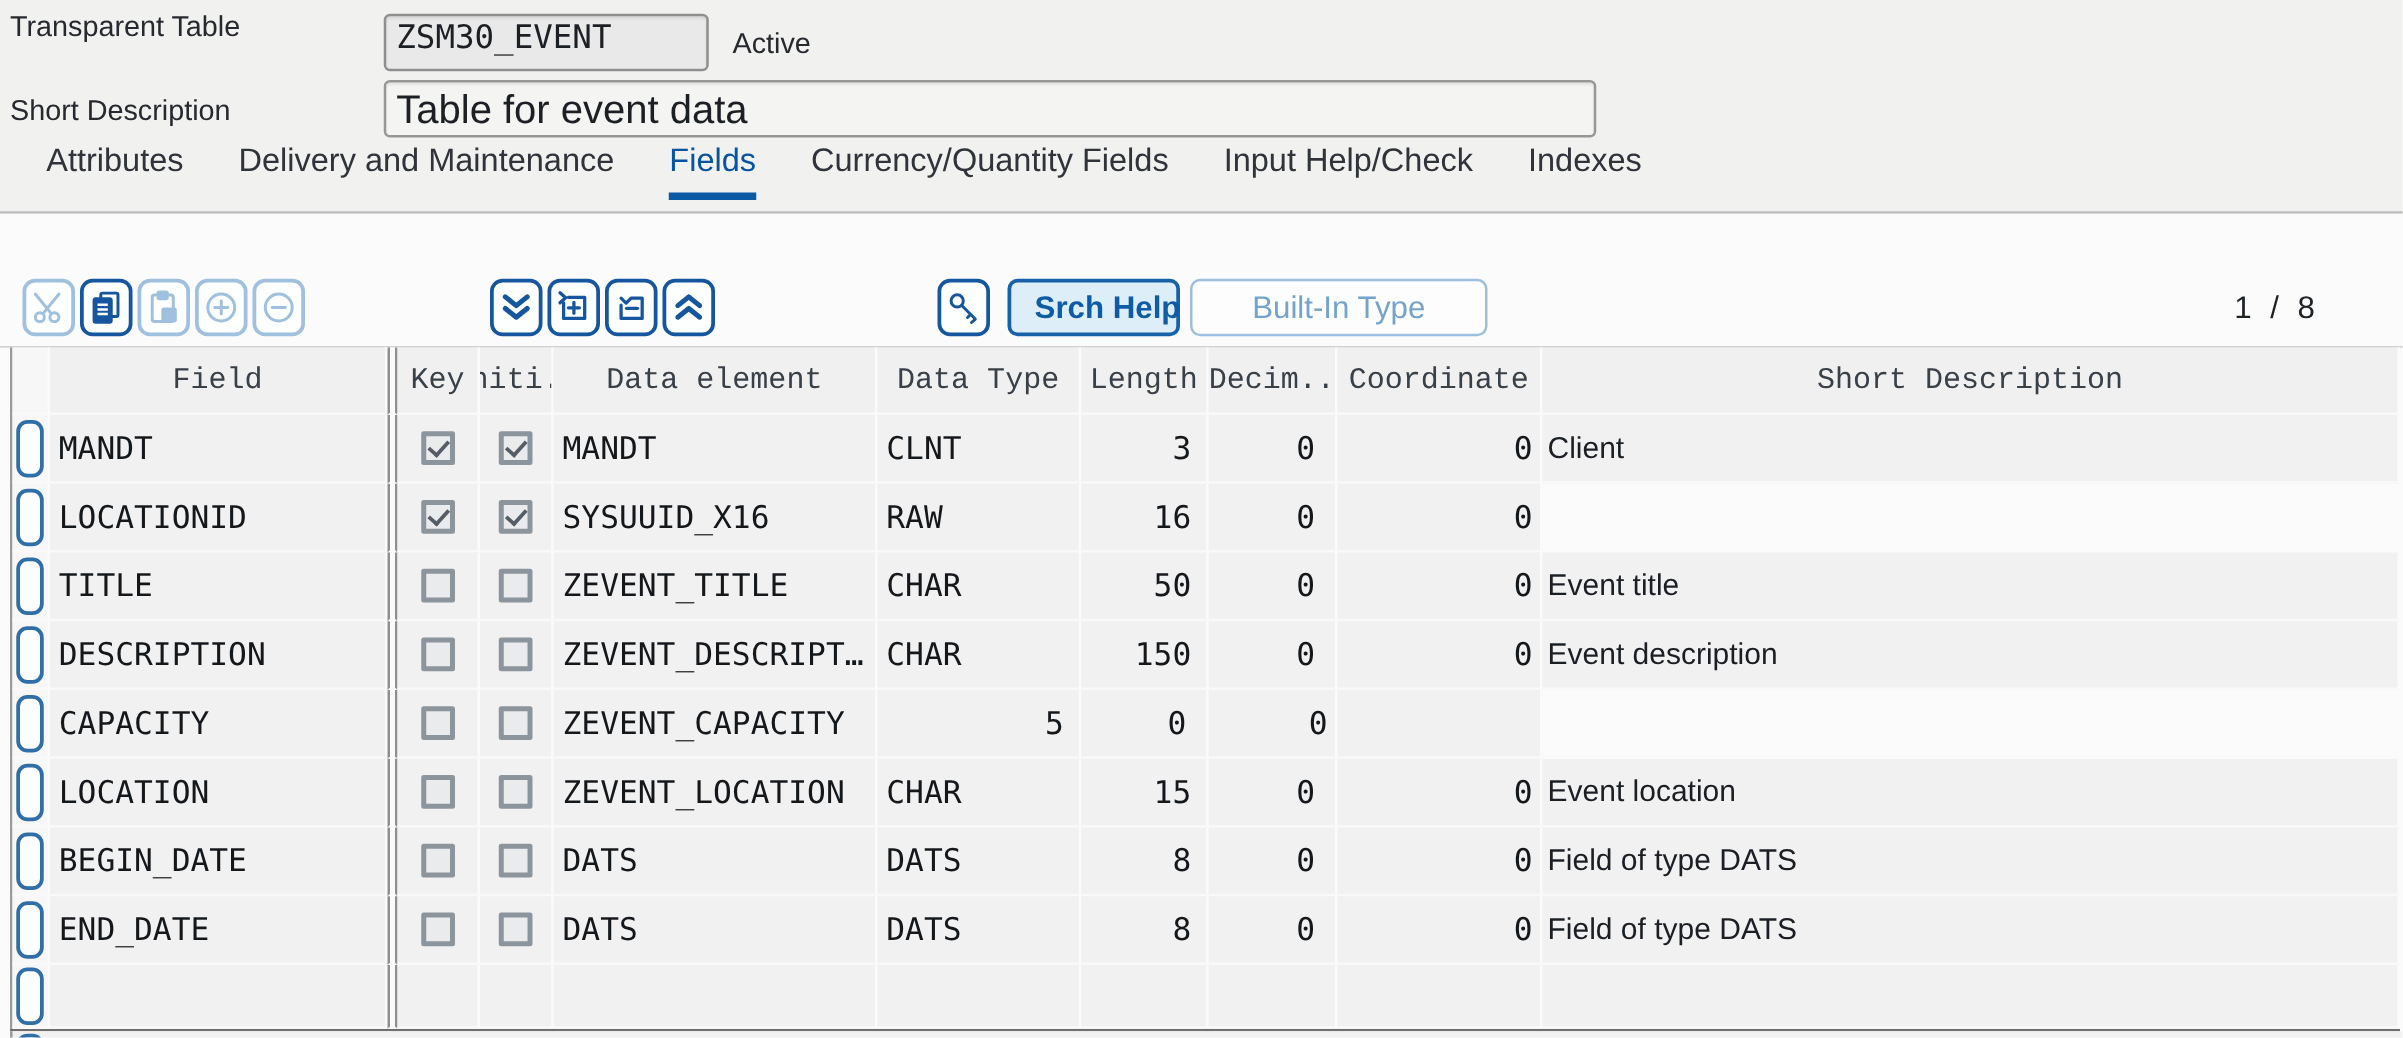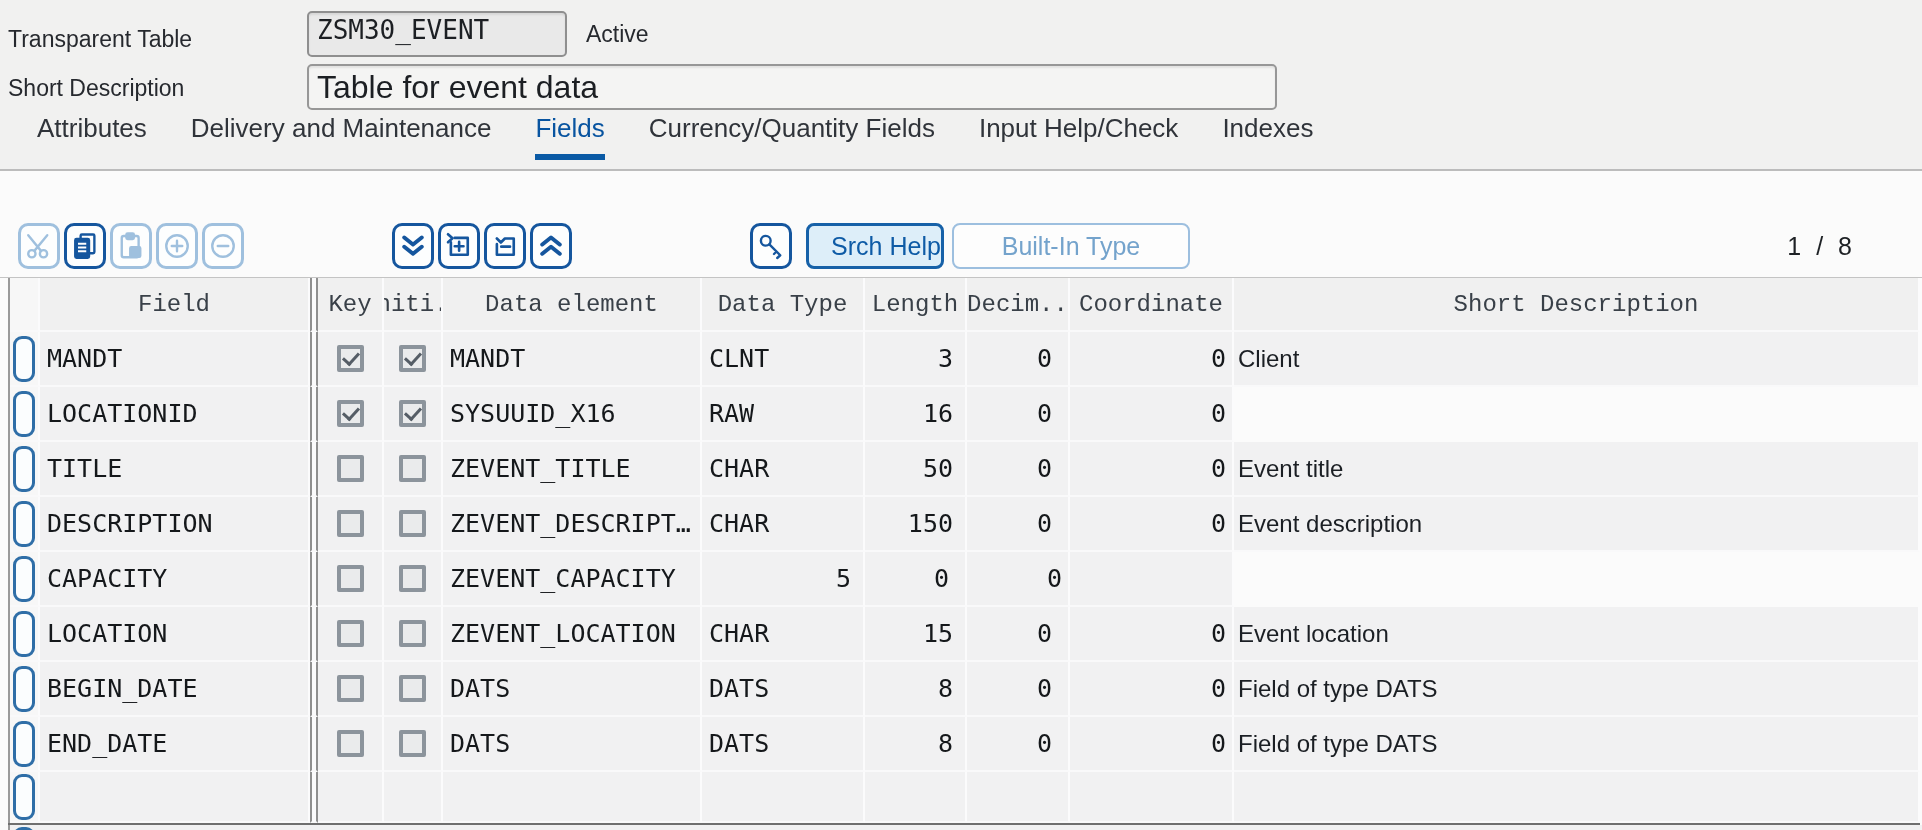--- a/index.html
+++ b/index.html
@@ -5,21 +5,21 @@
   html,body{margin:0;padding:0;}
   body{
     width:1922px;height:830px;overflow:hidden;position:relative;
     background:#fcfcfc;
     font-family:"Liberation Sans", sans-serif;
     -webkit-font-smoothing:antialiased;
   }
   
   .top{position:absolute;left:0;top:0;width:1922px;height:169px;background:#f1f1f0;}
   .flabel{position:absolute;font-size:23px;color:#26292e;white-space:nowrap;}
-  .lbl1{left:8px;top:26px;}
+  .lbl1{left:8px;top:8px;}
   .lbl2{left:8px;top:75px;}
   .namebox{
     position:absolute;left:307px;top:11px;width:248px;height:40px;
     background:#e9e9e9;border:2px solid #8f8f8f;border-radius:5px;
     font-family:"DejaVu Sans Mono", monospace;font-size:26px;color:#1c1f23;
     padding:2px 0 0 8px;box-shadow:inset 0 2px 2px rgba(0,0,0,.08);
   }
   .statustxt{position:absolute;left:586px;top:21px;font-size:23px;color:#26292e;}
   .descbox{
     position:absolute;left:307px;top:64px;width:958px;height:39px;
@@ -47,21 +47,21 @@
     background:#fdfefe;display:flex;align-items:center;justify-content:center;
     box-sizing:border-box;color:#15569e;
   }
   .tbtn.disabled{border-color:#9fc0de;color:#9fc0de;}
   .tbtn svg{width:30px;height:30px;display:block;}
   .txtbtn{
     position:absolute;bottom:8px;height:46px;box-sizing:border-box;
     display:flex;align-items:center;justify-content:center;
     border-radius:8px;font-size:25px;white-space:nowrap;
   }
-  .srch{left:806px;width:138px;background:#ddeef9;border:3px solid #1661a8;color:#0e5ba6;font-weight:400;padding-left:22px;}
+  .srch{left:806px;width:138px;background:#ddeef9;border:3px solid #1661a8;color:#0e5ba6;font-weight:700;padding-left:22px;}
   .bit{left:952px;width:238px;background:#fdfdfd;border:2px solid #9dbfdf;color:#74a3cc;}
   .counter{
     position:absolute;right:70px;bottom:16px;font-size:25px;color:#1e2125;word-spacing:8px;
   }
   .tbl-topline{height:1px;background:#c4c4c4;}
   
   .grid{margin-left:8px;border-left:2px solid #9a9a9a;width:1912px;box-sizing:border-box;}
   .trow{
     display:grid;
     grid-template-columns:30px 270px 8px 66px 59px 259px 163px 102px 103px 164px 1fr;

